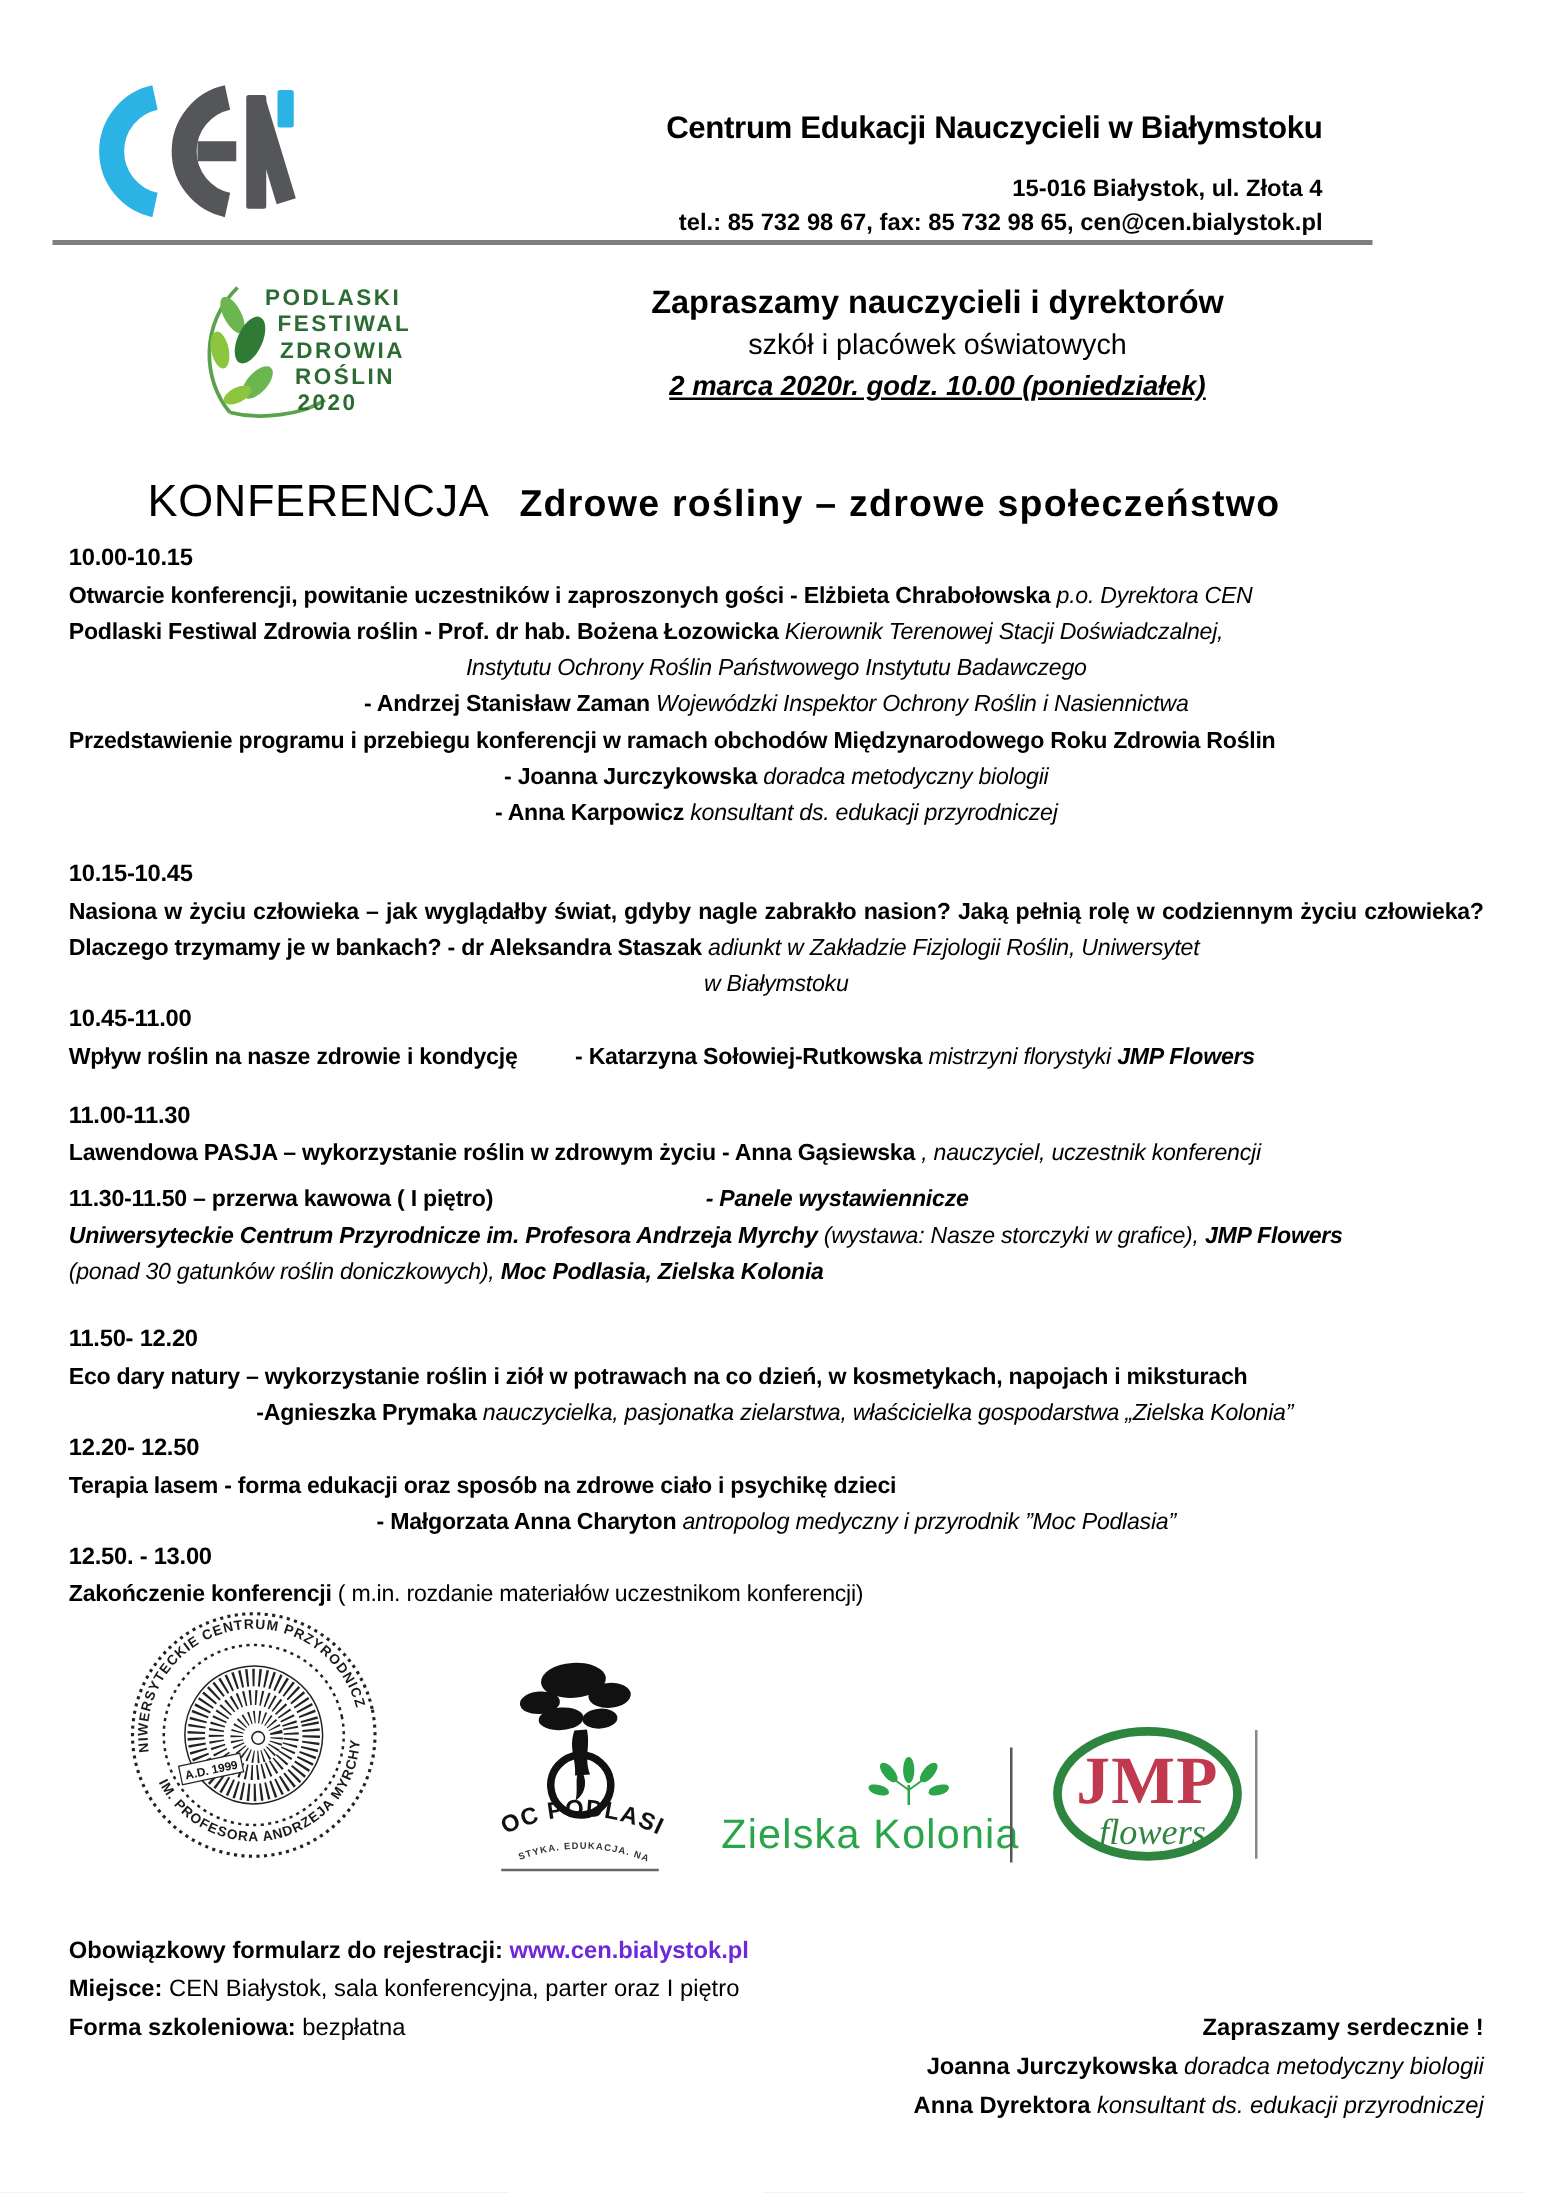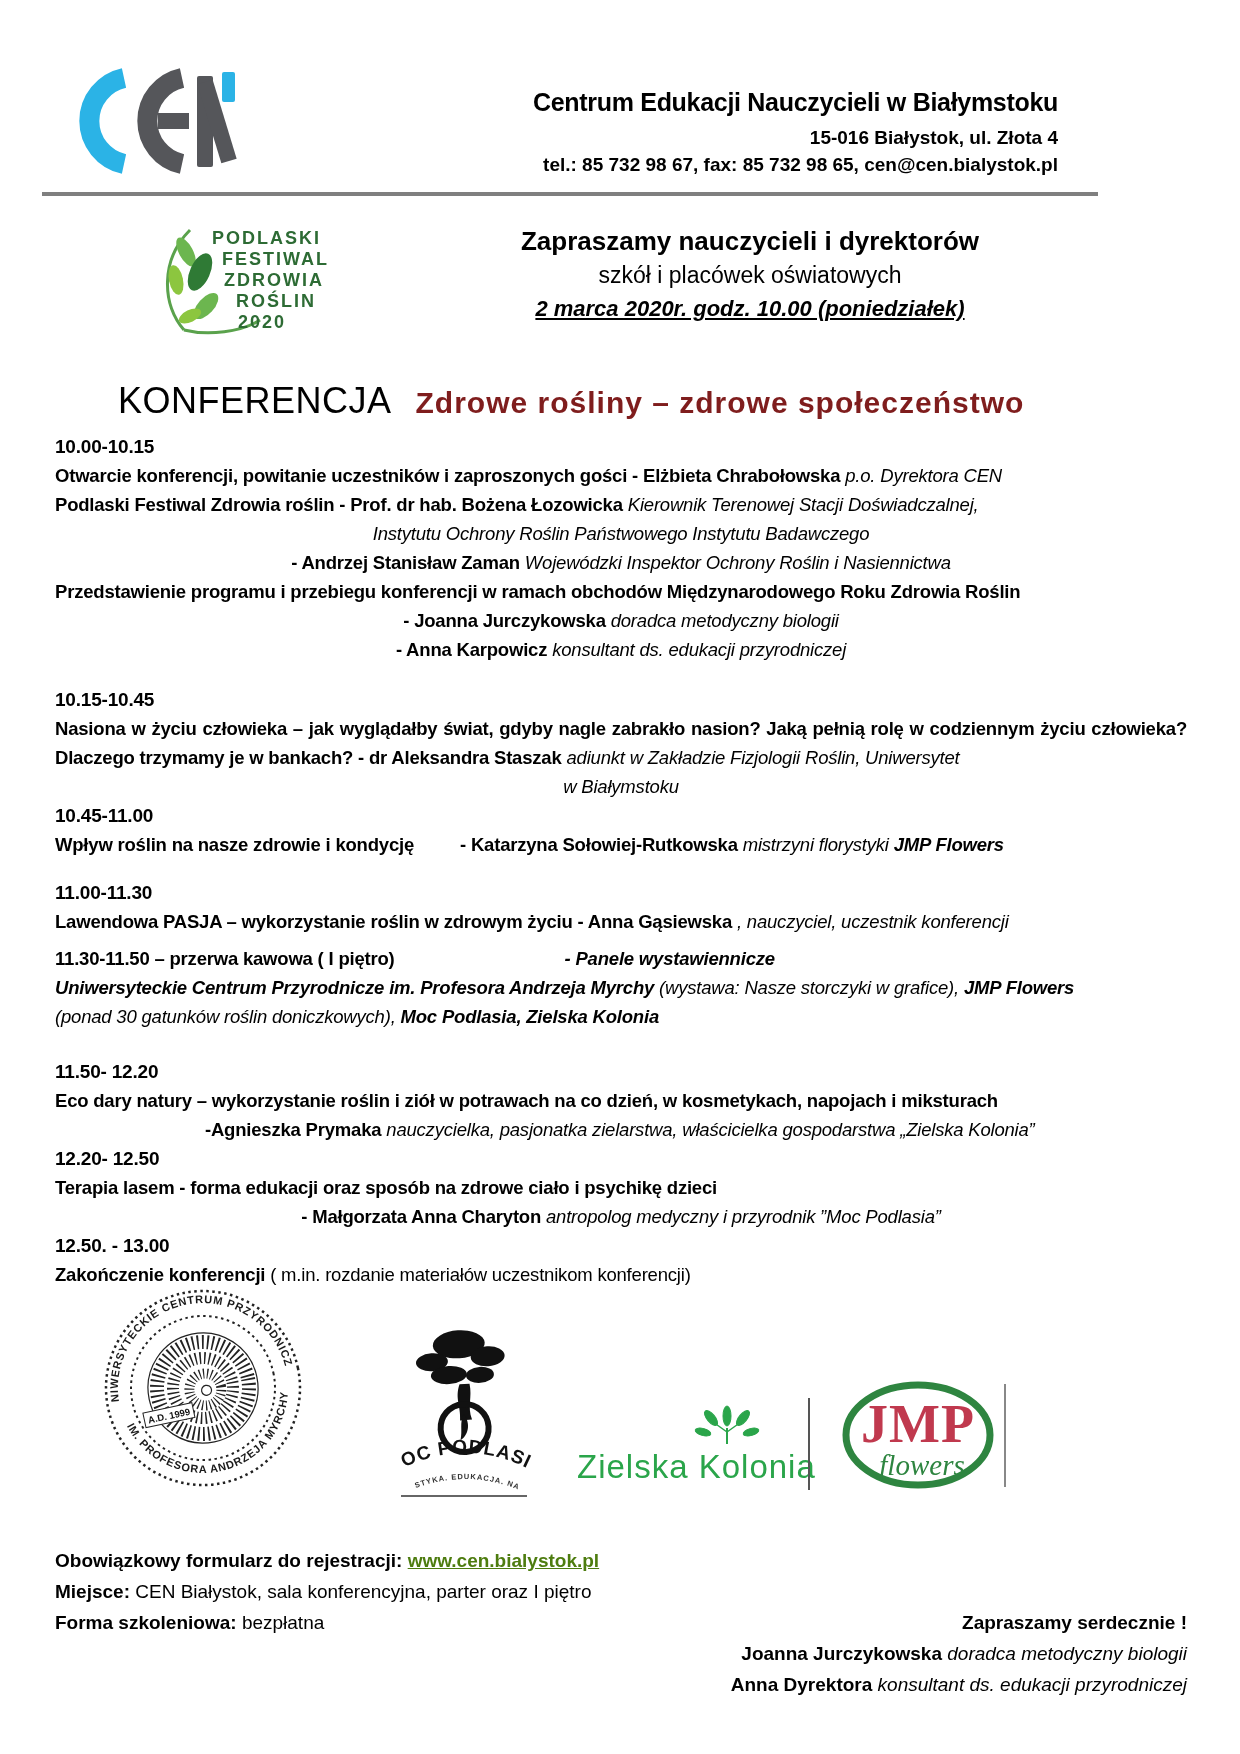--- a/index.html
+++ b/index.html
@@ -3,46 +3,46 @@
 <meta charset="utf-8">
 <style>
   html,body{margin:0;padding:0;background:#e9e9e9}
   .page{position:relative;width:1240px;height:1754px;margin:0 auto;background:#ffffff;
         font-family:"Liberation Sans",sans-serif;color:#000;overflow:hidden}
 
   
   .cen-logo{position:absolute;left:58px;top:64px}
   .hdr-text{position:absolute;top:88px;right:182px;text-align:right}
   .hdr-org{font-size:25px;font-weight:700;letter-spacing:-0.3px}
-  .hdr-addr{font-size:19px;font-weight:700;margin-top:10px}
+  .hdr-addr{font-size:19px;font-weight:700;margin-top:24px}
   .hdr-tel{font-size:19px;font-weight:700;margin-top:5px}
   .divider{position:absolute;left:42px;top:192px;width:1056px;height:4px;background:#7f7f7f}
 
   
   .fest-logo{position:absolute;left:150px;top:218px}
   .invite{position:absolute;left:420px;top:226px;width:660px;text-align:center}
   .inv1{font-size:26px;font-weight:700}
   .inv2{font-size:23px;margin-top:5px}
   .inv3{font-size:22px;font-weight:700;font-style:italic;text-decoration:underline;margin-top:7px}
 
   
   .titleRow{position:absolute;left:118px;top:380px;white-space:nowrap}
   .t-konf{font-size:36px;font-weight:400;letter-spacing:0.5px}
-  .t-sub{font-size:30px;font-weight:700;color:#7f1d1d;margin-left:24px;letter-spacing:1px}
+  .t-sub{font-size:30px;font-weight:700;color:#000000;margin-left:24px;letter-spacing:1px}
 
   
   .program{position:absolute;left:55px;top:432px;width:1132px;font-size:18.5px;letter-spacing:-0.2px}
   .pline{line-height:29px}
   .ptime{line-height:29px;font-weight:700;font-size:19px}
   .center{text-align:center}
   .justify{text-align:justify}
   .right{}
   .b{font-weight:700}
   .i{font-style:italic}
-  .link{color:#4d7c0f;font-weight:700;text-decoration:underline;cursor:pointer}
+  .link{color:#6d28d9;font-weight:700;cursor:pointer}
   .sp{display:inline-block}
 
   
   .ucp-logo{position:absolute;left:103px;top:1288px}
   .moc-logo{position:absolute;left:385px;top:1310px}
   .ziel-logo{position:absolute;left:575px;top:1390px}
   .jmp-logo{position:absolute;left:840px;top:1378px}
 
   
   .footer{position:absolute;left:55px;top:1545px;width:1132px;font-size:19px}

